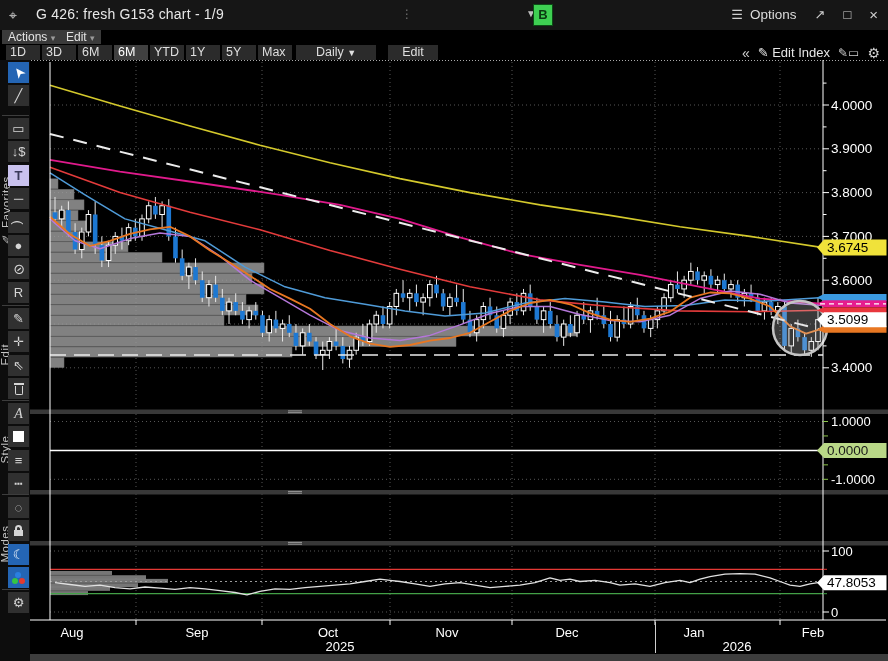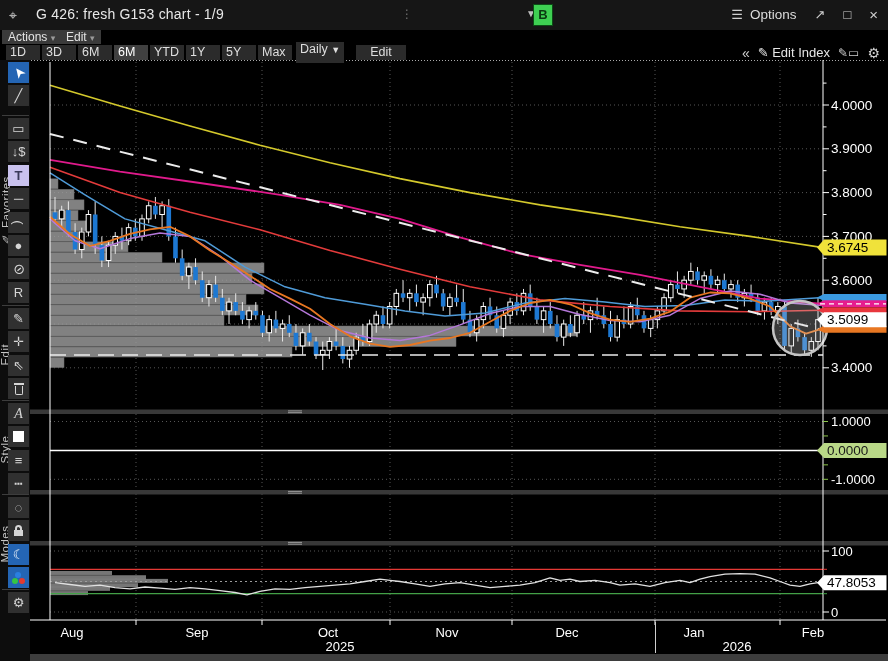--- a/index.html
+++ b/index.html
@@ -28,22 +28,22 @@
     line-height:14px;padding:0 6px;}
   .menu-btn .car{color:#9a9a9a;font-size:9px;}
 
   
   .toolbar{position:absolute;left:0;top:45px;width:888px;height:15px;background:#000;z-index:5;
     display:flex;align-items:center;}
   .tb-left{display:flex;gap:2px;margin-left:6px;}
   .range-btn{height:15px;min-width:26px;background:#2b2b2b;color:#dfdfdf;font-size:12.5px;
     text-align:left;line-height:15px;padding:0 4px;}
   .range-btn.sel{background:#404040;color:#fff;}
-  .period-btn{height:21px;background:#2b2b2b;color:#dfdfdf;font-size:12.5px;line-height:15px;
-    padding:0 4px;margin-left:4px;}
+  .period-btn{height:15px;background:#2b2b2b;color:#dfdfdf;font-size:12.5px;line-height:15px;
+    padding:0 20px;margin-left:4px;}
   .period-btn .car{font-size:9px;color:#e0e0e0;}
   .table-btn{height:15px;background:#2b2b2b;color:#dfdfdf;font-size:12.5px;line-height:15px;
     padding:0 14px;margin-left:12px;}
   .tb-edit{margin-left:auto;display:flex;align-items:center;gap:8px;margin-right:8px;color:#e6e6e6;font-size:13px;}
   .tb-edit .ic{color:#d0d0d0;font-size:12px;}
   .tb-edit .pencil{color:#e6e6e6;}
 
   
   .sidebar{position:absolute;left:0;top:60px;width:30px;height:601px;background:#0d0d0d;z-index:5;}
   .side-label{position:absolute;left:-1px;width:12px;color:#c4c4c4;font-size:11.5px;

